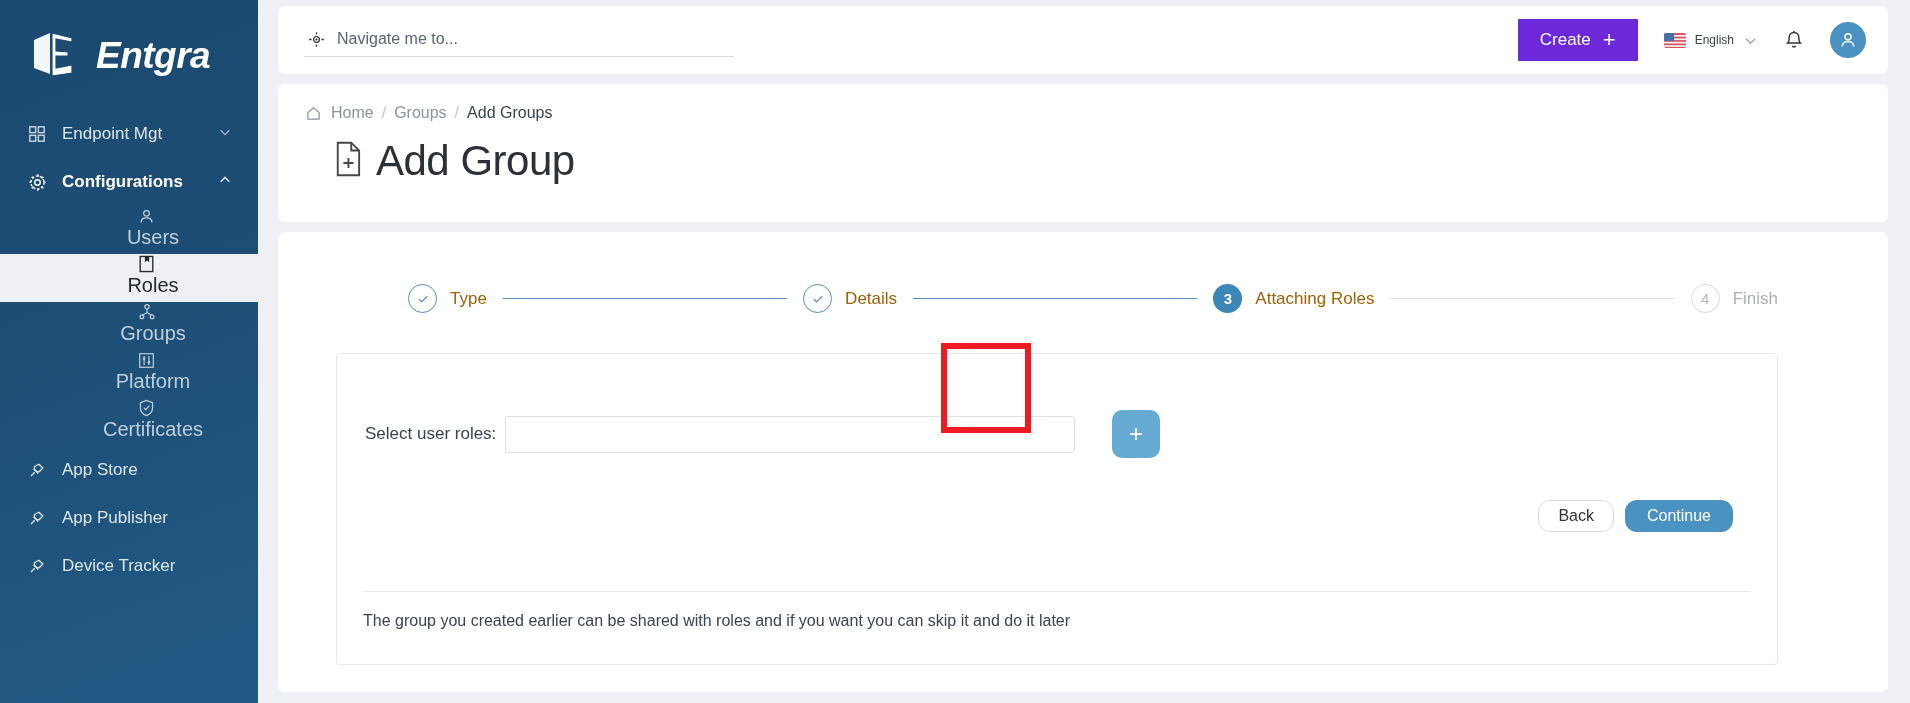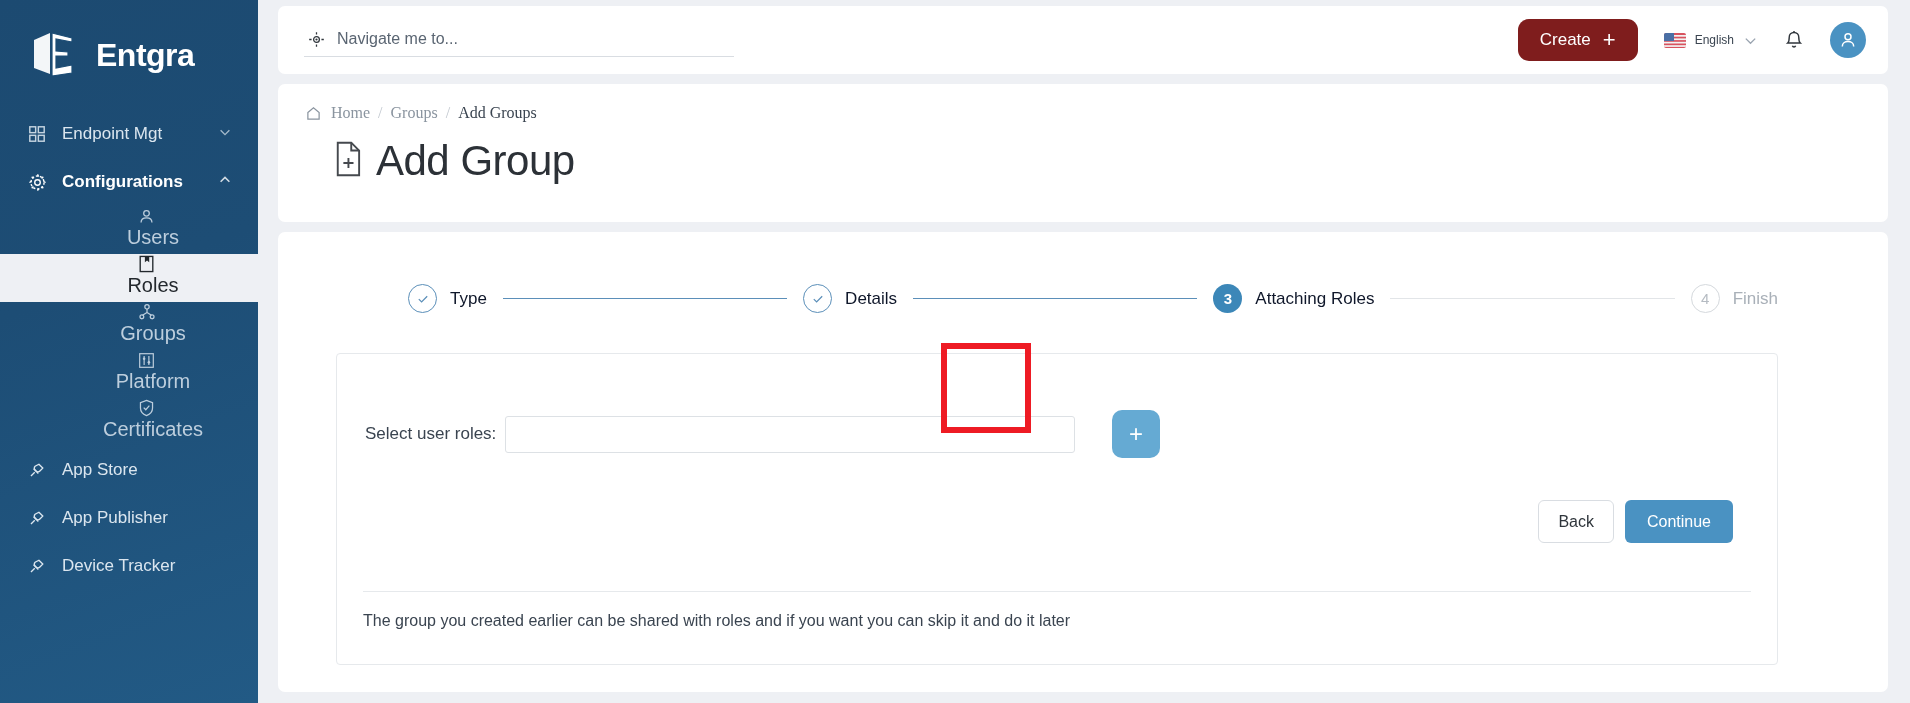--- a/index.html
+++ b/index.html
@@ -20,24 +20,25 @@
   }
   #logo-area {
     height: 110px;
     display: flex; align-items: center;
     padding-left: 28px;
     gap: 14px;
   }
   .logo-mark { width: 54px; height: 54px; flex: 0 0 54px; }
   .logo-text {
     color: #ffffff;
-    font-size: 32px;
+    font-size: 37px;
     font-weight: 600;
     letter-spacing: -0.5px;
     line-height: 1;
+    font-style: italic;
   }
   .nav-item {
     display: flex; align-items: center;
     height: 48px;
     padding-left: 26px;
     color: #c5d4e0;
     font-size: 17px;
     cursor: pointer;
     position: relative;
   }
@@ -85,24 +86,24 @@
     width: 100%;
     background: transparent;
   }
   #nav-input::placeholder { color: #5a6572; }
   #header-right {
     margin-left: auto;
     display: flex; align-items: center;
     gap: 26px;
   }
   #create-btn {
-    background: #7f1d1d;
+    background: #6d28d9;
     color: #fff;
     border: none;
-    border-radius: 11px;
+    border-radius: 1px;
     height: 42px;
     padding: 0 22px;
     font-size: 17px;
     font-family: "Liberation Sans", sans-serif;
     display: flex; align-items: center; gap: 12px;
     cursor: pointer;
   }
   #create-btn .plus { font-size: 22px; line-height: 1; font-weight: 500; }
   #lang-sel {
     display: flex; align-items: center; gap: 9px;
@@ -132,21 +133,20 @@
     width: 1610px; height: 138px;
     background: #ffffff;
     border-radius: 7px;
     padding: 20px 28px 0 28px;
   }
   #breadcrumb {
     display: flex; align-items: center;
     font-size: 16px;
     gap: 8px;
     color: #8a949f;
-    font-family: Liberation Serif, serif;
   }
   #breadcrumb .home-ic { display: flex; margin-right: 2px; }
   .bc-link { color: #8a949f; cursor: pointer; }
   .bc-sep { color: #c3c9d0; }
   .bc-current { color: #3a4450; }
   #page-title-row {
     display: flex; align-items: center;
     margin-top: 18px;
     padding-left: 28px;
     gap: 12px;
@@ -177,21 +177,21 @@
   .step { display: flex; align-items: center; flex: 0 0 auto; gap: 13px; }
   .step-circle {
     width: 29px; height: 29px; border-radius: 50%;
     display: flex; align-items: center; justify-content: center;
     font-size: 15px;
     flex: 0 0 29px;
   }
   .step-circle.done { border: 1px solid #5b8fb9; background: #fff; }
   .step-circle.active { background: #3c87b8; color: #fff; font-weight: 600; }
   .step-circle.todo { border: 1px solid #d5d9dd; color: #b5bbc2; }
-  .step-label { font-size: 17px; color: #0f172a; white-space: nowrap; }
+  .step-label { font-size: 17px; color: #a16207; white-space: nowrap; }
   .step-label.muted { color: #a9b0b8; }
   .step-line { flex: 1 1 auto; height: 1px; background: #5b8fb9; margin: 0 16px; }
   .step-line.muted { background: #e2e5e8; }
 
   
   #form-panel {
     margin: 40px 110px 0 58px;
     border: 1px solid #e6e9ec;
     border-radius: 4px;
     min-height: 312px;
@@ -238,22 +238,22 @@
     border: 6px solid #ee1b24;
     pointer-events: none;
   }
   #btn-row {
     display: flex; justify-content: flex-end;
     gap: 11px;
     margin-top: 42px;
     padding-right: 16px;
   }
   .btn {
-    height: 43px;
-    border-radius: 6px;
+    height: 32px;
+    border-radius: 12px;
     font-size: 16px;
     font-family: "Liberation Sans", sans-serif;
     cursor: pointer;
     padding: 0 19px;
   }
   #back-btn { background: #fff; border: 1px solid #d9dde2; color: #2f353b; }
   #continue-btn { background: #4a92c2; border: none; color: #fff; padding: 0 22px; }
   #panel-divider {
     position: absolute;
     left: 26px; right: 26px;

